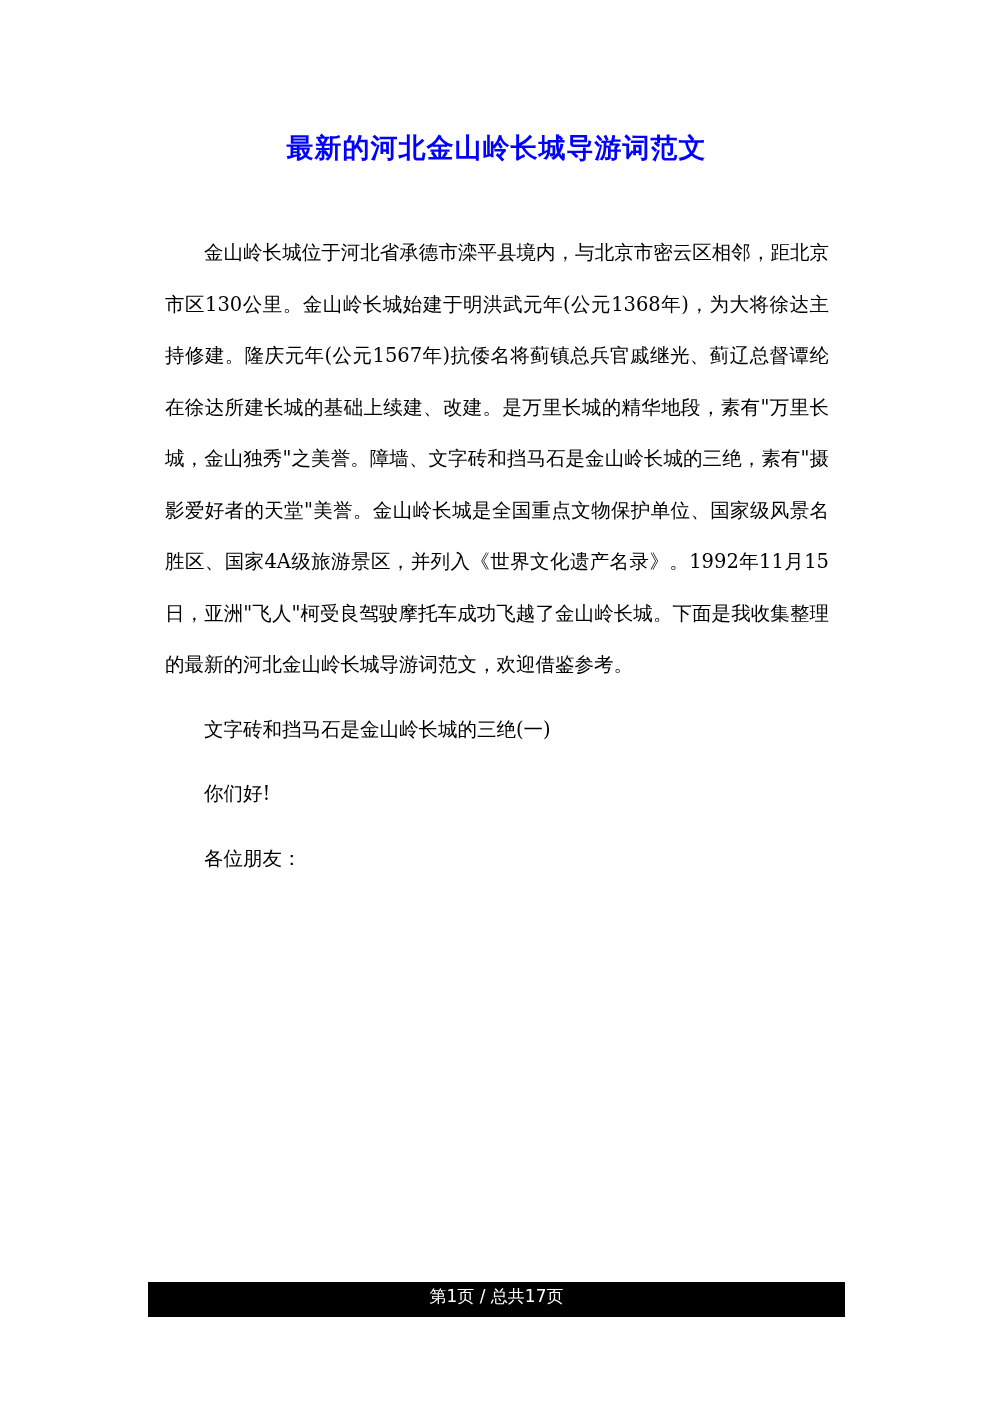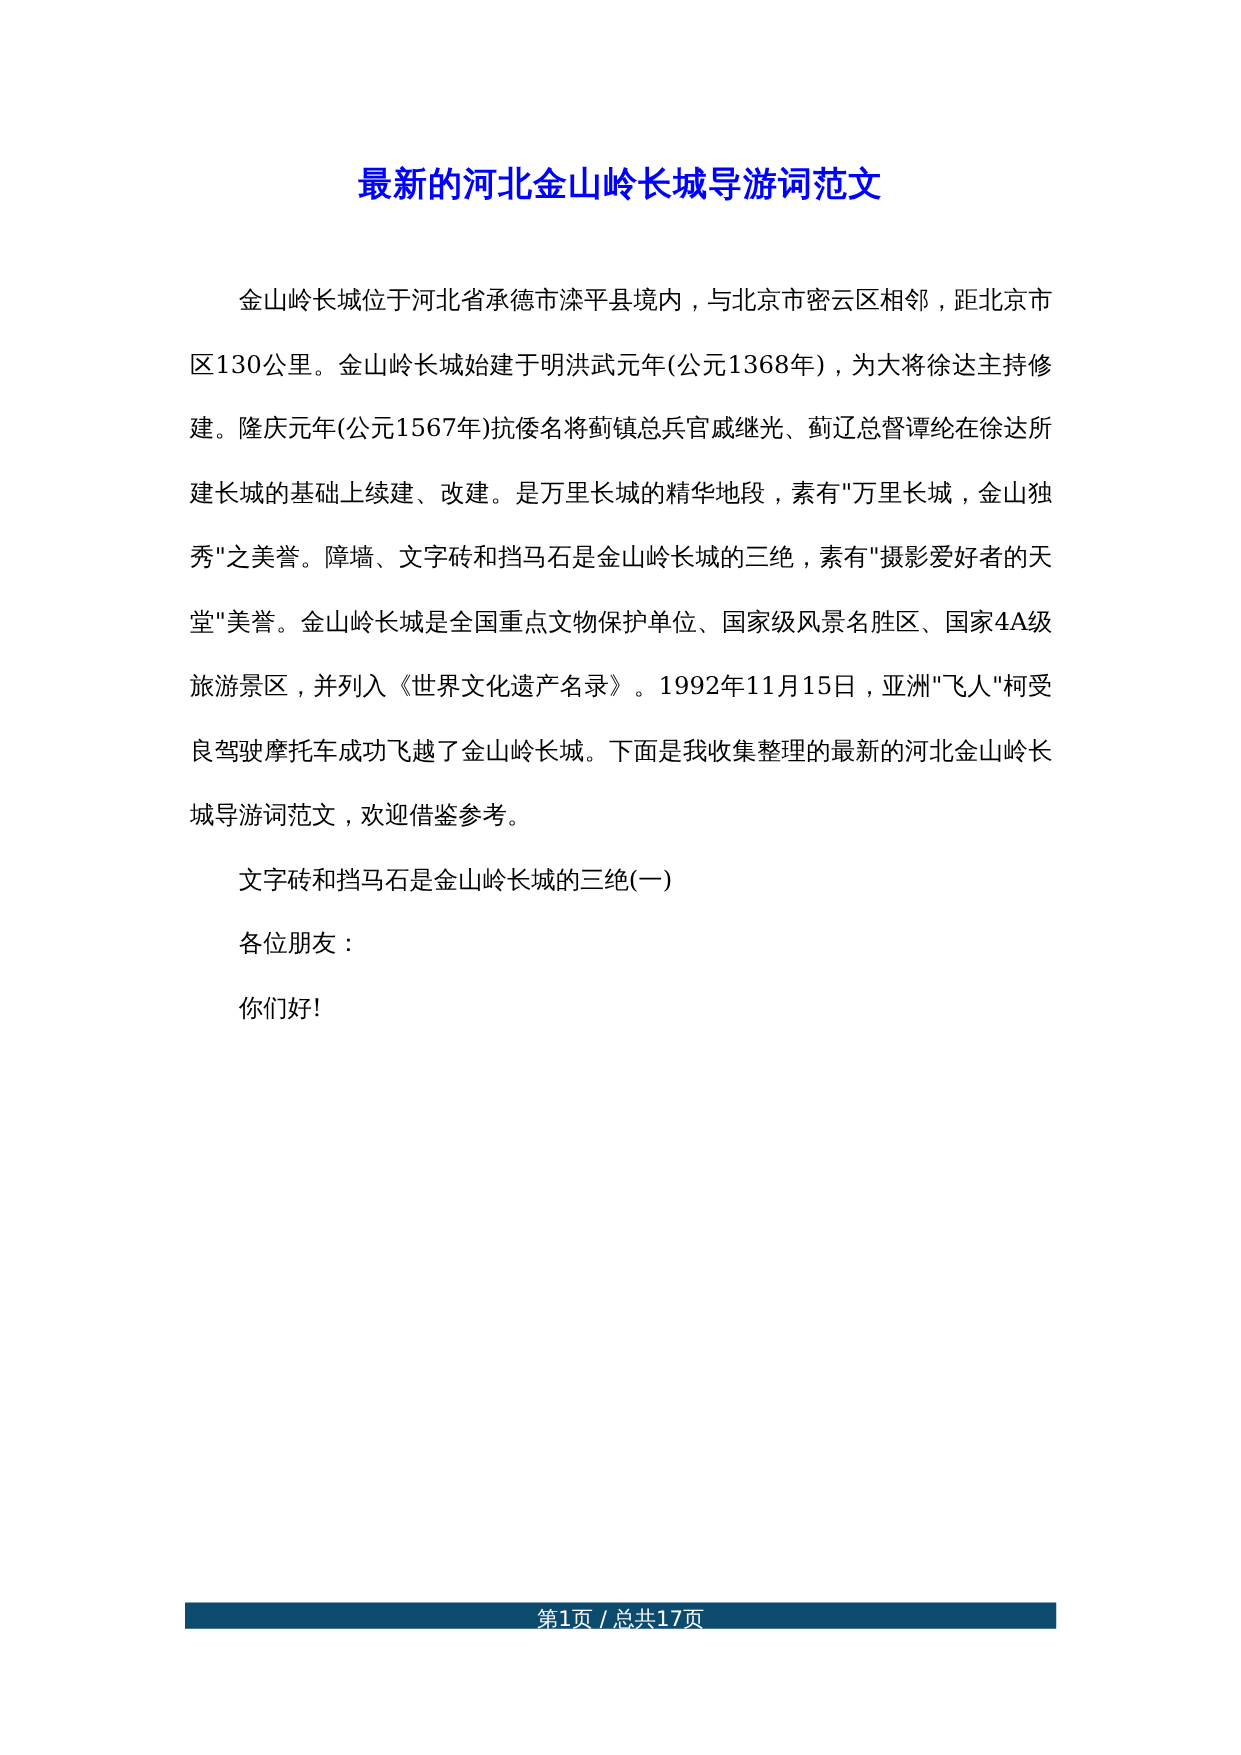--- a/index.html
+++ b/index.html
@@ -8,40 +8,40 @@
     .title {
       position: absolute; left: 0; top: 128px; width: 993px; text-align: center;
       font-family: "DejaVu Sans", sans-serif; font-weight: bold;
       font-size: 27px; color: #0000ff; letter-spacing: 1px; line-height: 40px;
     }
     .body-text {
       position: absolute; left: 152px; top: 214px; width: 690px;
       font-family: "DejaVu Serif", serif; font-size: 19.5px; color: #000;
       line-height: 51.5px;
     }
-    .body-text p { margin: 0; text-align: justify; text-indent: 2em; }
+    .body-text p { margin: 13px; text-align: justify; text-indent: 2em; }
     .body-text p.single { text-indent: 2em; }
     .footer-bar {
-      position: absolute; left: 148px; top: 1282px; width: 697px; height: 21px;
-      background: #0c4a6e;
+      position: absolute; left: 148px; top: 1282px; width: 697px; height: 35px;
+      background: #000000;
     }
     .footer-text {
       position: absolute; left: 0; top: 2px; width: 697px; text-align: center;
       color: #ffffff; font-family: "DejaVu Sans", sans-serif; font-size: 17px; line-height: 24px;
     }
   </style>
 </head>
 <body>
 
 <div class="page">
   <div class="title">最新的河北金山岭长城导游词范文</div>
 
   <div class="body-text">
     <p>金山岭长城位于河北省承德市滦平县境内，与北京市密云区相邻，距北京市区130公里。金山岭长城始建于明洪武元年(公元1368年)，为大将徐达主持修建。隆庆元年(公元1567年)抗倭名将蓟镇总兵官戚继光、蓟辽总督谭纶在徐达所建长城的基础上续建、改建。是万里长城的精华地段，素有"万里长城，金山独秀"之美誉。障墙、文字砖和挡马石是金山岭长城的三绝，素有"摄影爱好者的天堂"美誉。金山岭长城是全国重点文物保护单位、国家级风景名胜区、国家4A级旅游景区，并列入《世界文化遗产名录》。1992年11月15日，亚洲"飞人"柯受良驾驶摩托车成功飞越了金山岭长城。下面是我收集整理的最新的河北金山岭长城导游词范文，欢迎借鉴参考。</p>
     <p class="single">文字砖和挡马石是金山岭长城的三绝(一)</p>
+    <p class="single">你们好!</p>
     <p class="single">各位朋友：</p>
-    <p class="single">你们好!</p>
   </div>
 
   <div class="footer-bar">
     <div class="footer-text">第1页 / 总共17页</div>
   </div>
 </div>
 
 </body></html>

